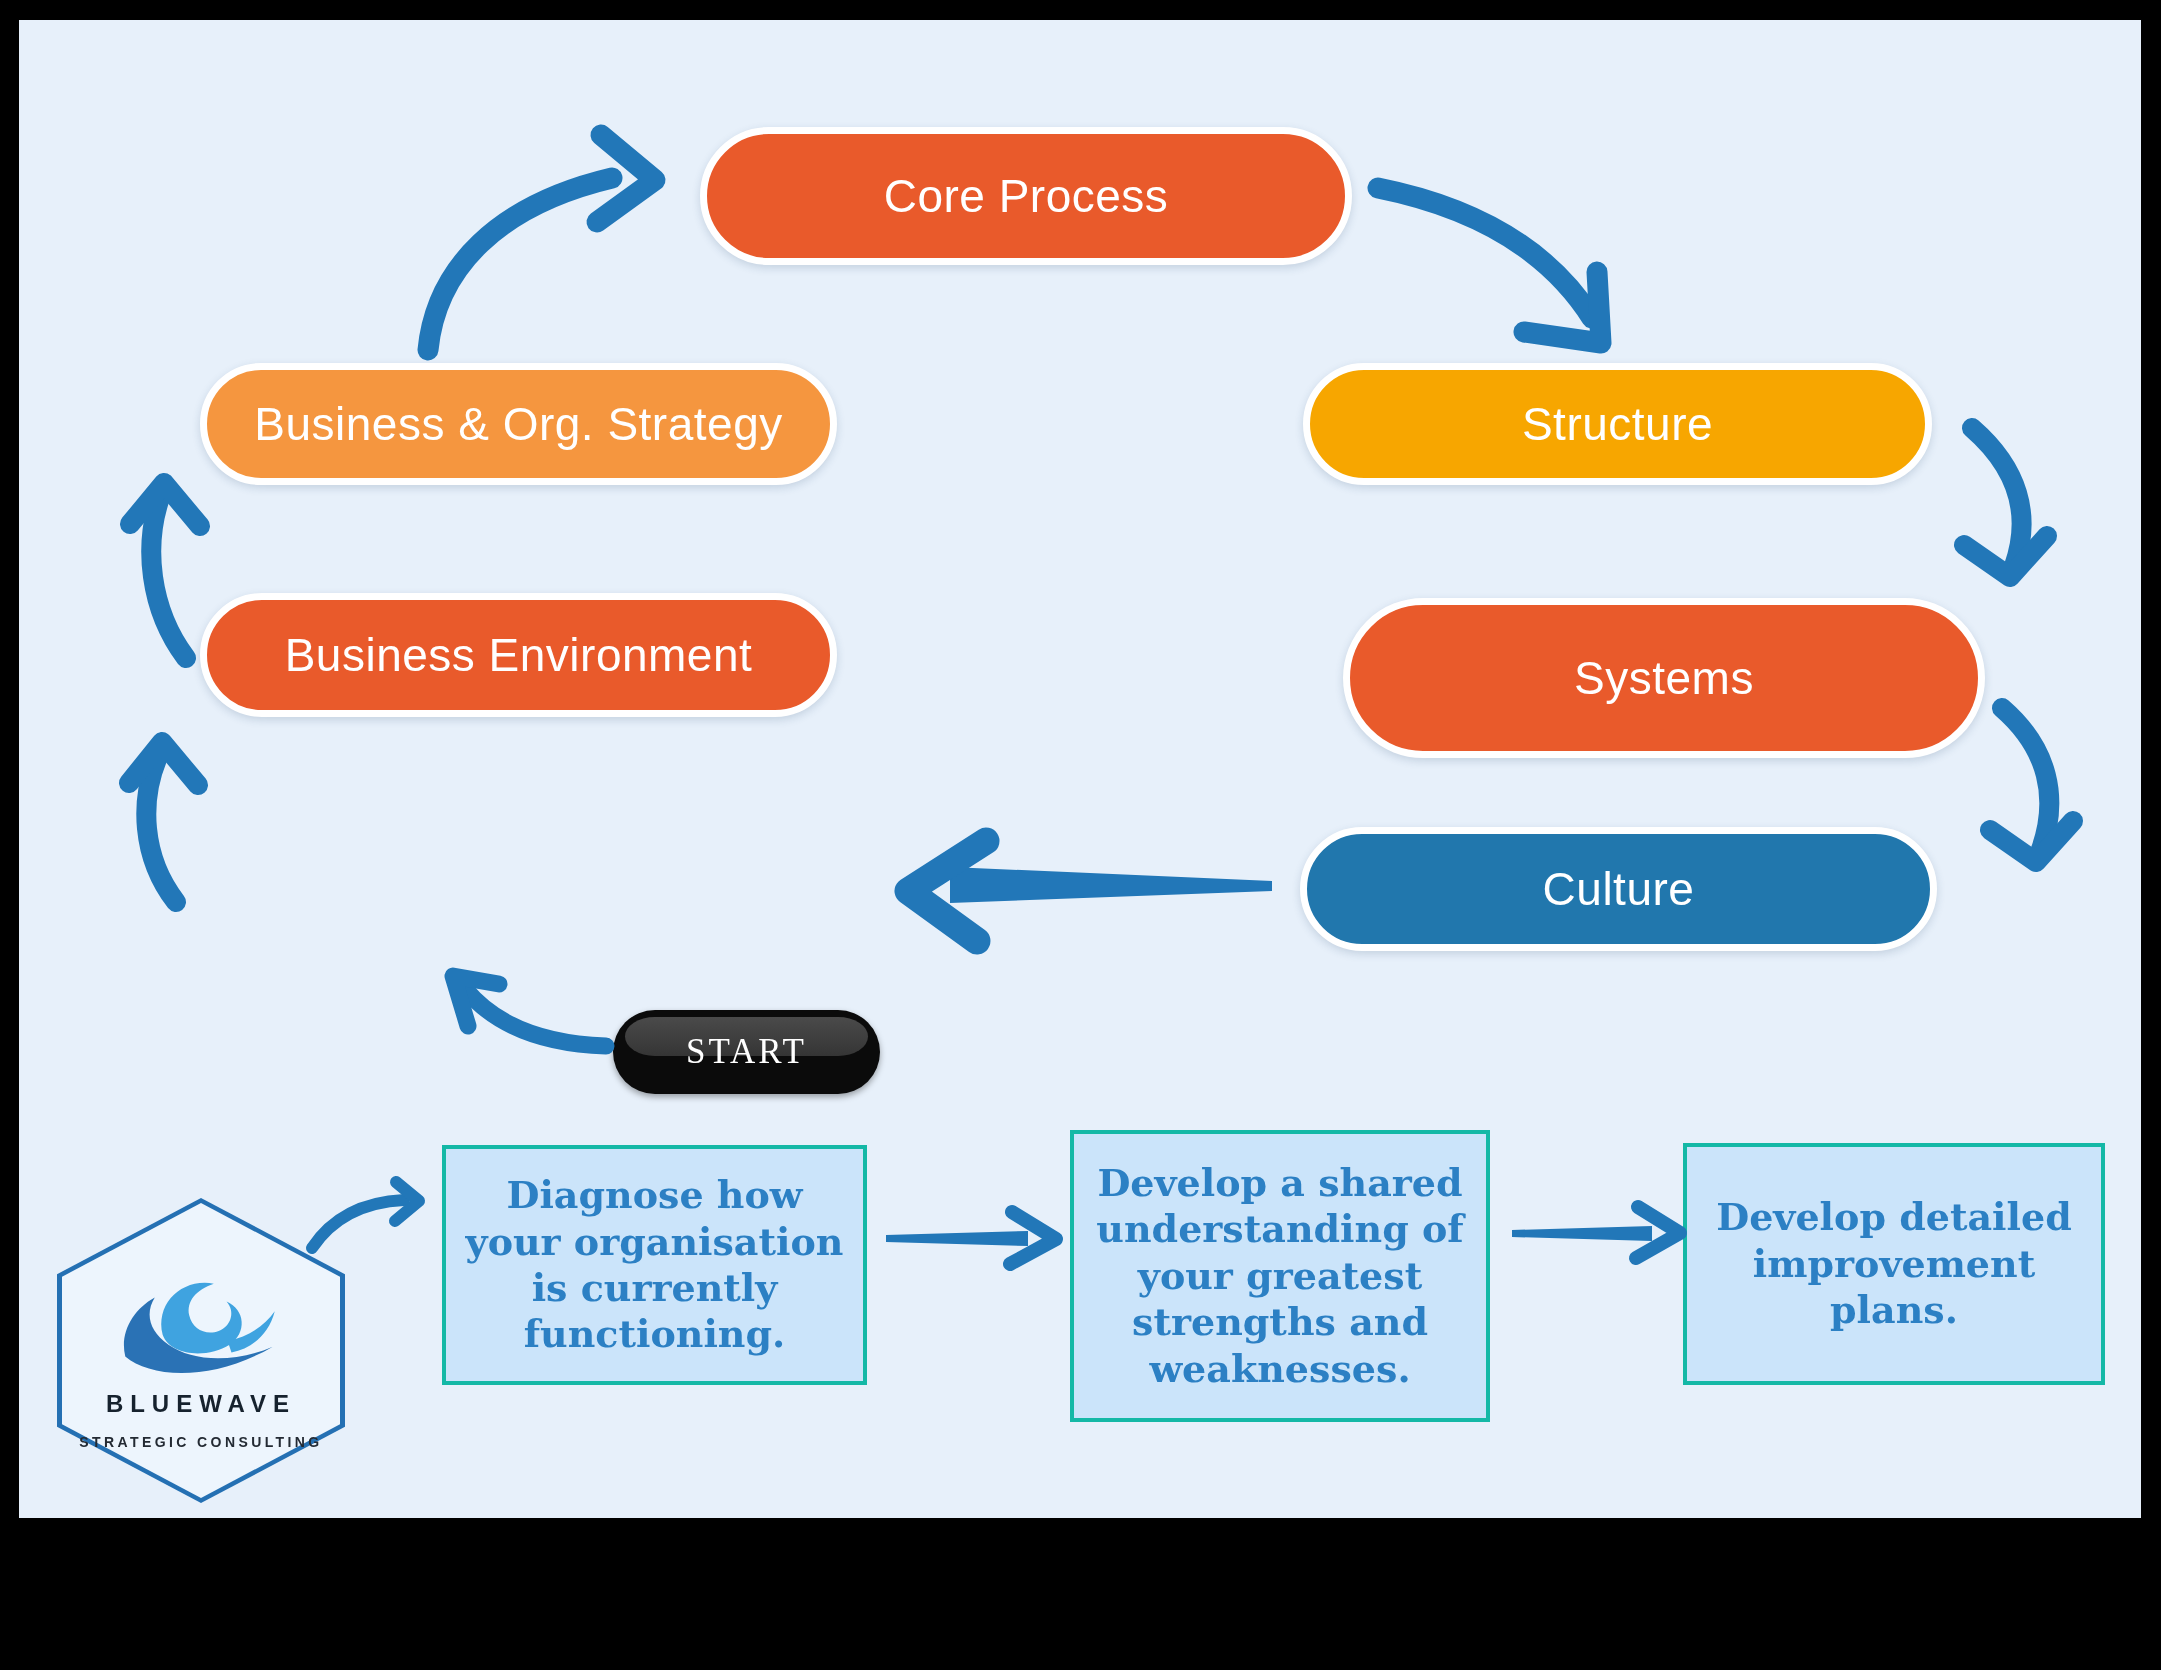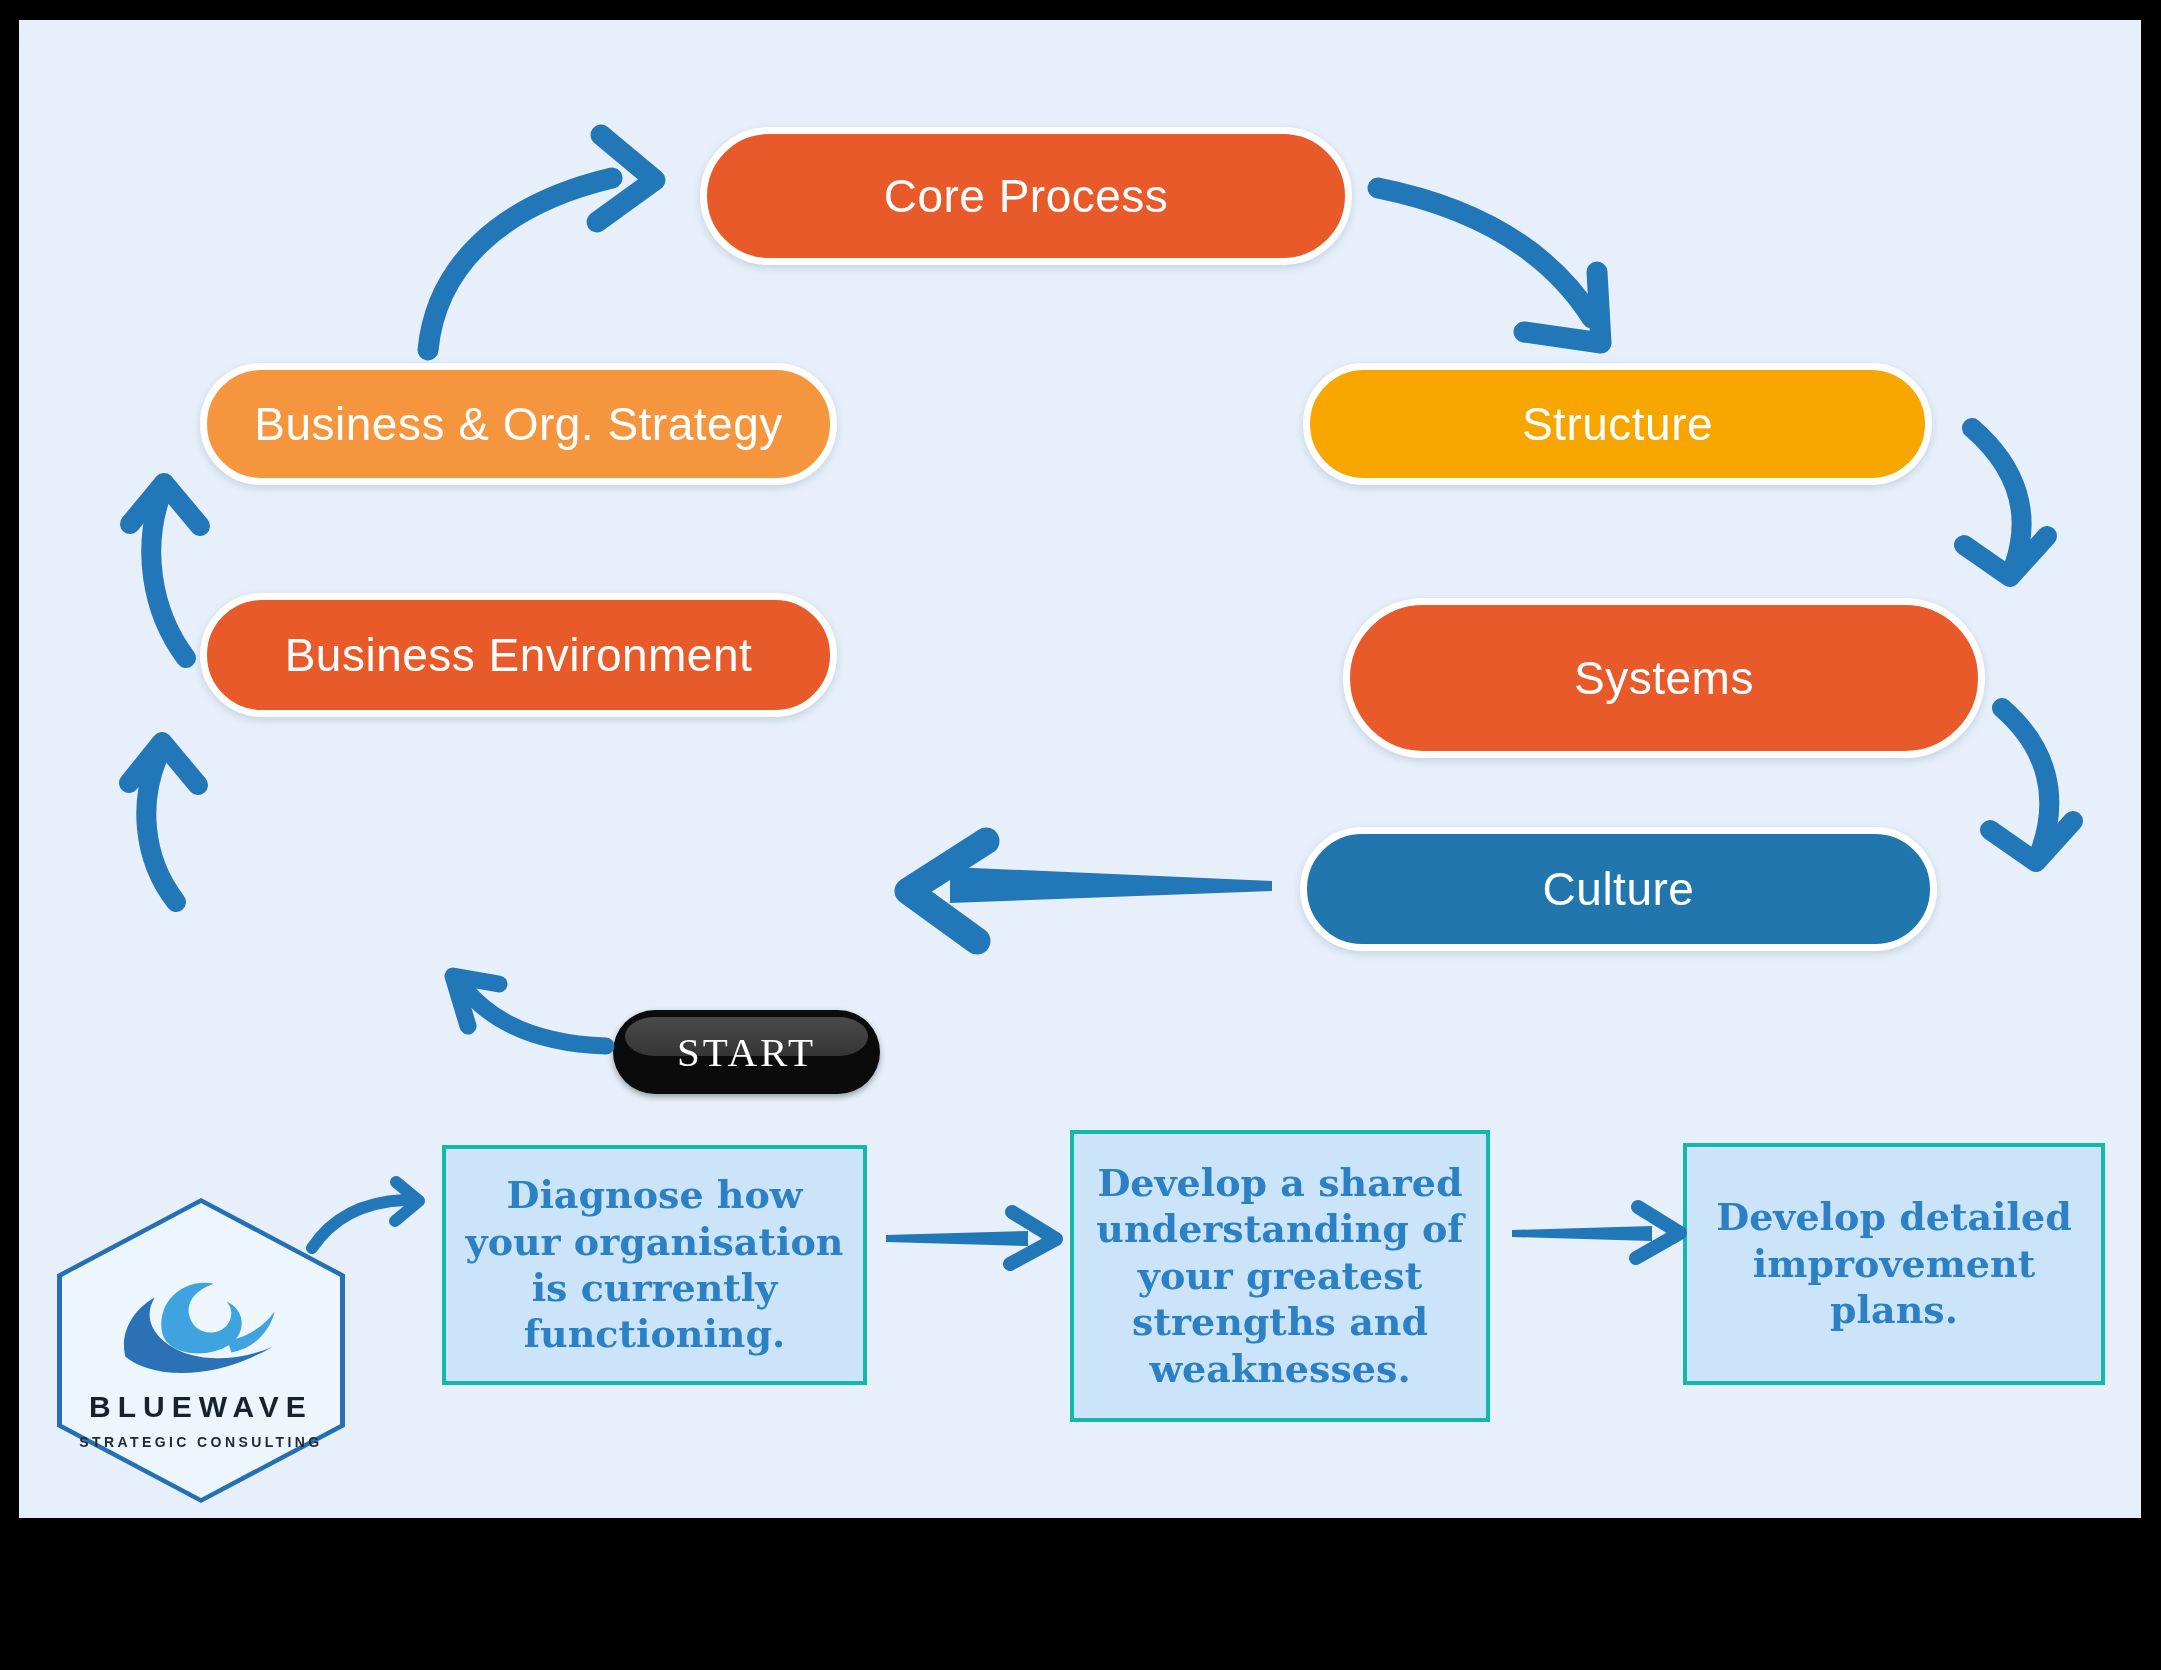--- a/index.html
+++ b/index.html
@@ -27,21 +27,21 @@
   
   #center-circle{position:absolute;left:869px;top:338px;width:394px;height:394px;border-radius:50%;
         background:#1265AF;display:flex;align-items:center;justify-content:center;text-align:center;
         color:#fff;font-size:47px;font-weight:700;line-height:1.32;
         box-shadow:0 0 0 3px rgba(255,255,255,0.65), 0 4px 10px rgba(40,70,110,0.2);}
   #center-circle .txt{width:330px;}
 
   
   #start-btn{position:absolute;left:594px;top:990px;width:267px;height:84px;border-radius:999px;
         background:#0B0B0B;display:flex;align-items:center;justify-content:center;
-        color:#fff;font-family:"Liberation Serif", serif;font-size:41px;letter-spacing:3px;
+        color:#fff;font-family:"Liberation Serif", serif;font-size:35px;letter-spacing:3px;
         box-shadow:0 3px 6px rgba(0,0,0,0.35);}
   #start-btn::before{content:"";position:absolute;left:12px;right:12px;top:7px;height:46%;
         border-radius:40px/26px;background:linear-gradient(#4a4a4a,#353535);z-index:0;}
   #start-btn span{position:relative;z-index:1;}
 
   
   .step-box{position:absolute;background:#CBE4FA;border:4px solid #14b8a6;box-sizing:border-box;
         display:flex;align-items:center;justify-content:center;text-align:center;
         color:#2C80C4;font-family:"DejaVu Serif", serif;font-weight:700;font-size:38px;line-height:1.22;
         padding:10px 18px;}
@@ -50,21 +50,21 @@
   #step3{left:1664px;top:1123px;width:422px;height:242px;}
 
   
   #hexagon{position:absolute;left:38px;top:1178px;width:288px;height:305px;}
   .hex{position:absolute;inset:0;
        clip-path:polygon(50% 0,100% 25%,100% 75%,50% 100%,0 75%,0 25%);}
   .hex.outer{background:#2470B3;}
   .hex.inner{inset:5px;background:#EDF5FD;}
   #logo-wave{position:absolute;left:60px;top:68px;width:168px;height:118px;}
   #logo-name{position:absolute;left:0;right:0;top:192px;text-align:center;color:#16222E;
-       font-size:30px;font-weight:700;letter-spacing:7px;}
+       font-size:24px;font-weight:700;letter-spacing:7px;}
   #logo-tagline{position:absolute;left:0;right:0;top:236px;text-align:center;color:#232A33;
        font-size:14px;font-weight:700;letter-spacing:3.4px;}
 
   
   #arrows{position:absolute;left:0;top:0;width:2161px;height:1670px;pointer-events:none;}
   .arr{stroke:#2277B8;fill:none;stroke-linecap:round;stroke-linejoin:round;}
 </style>
 </head>
 <body>
 

